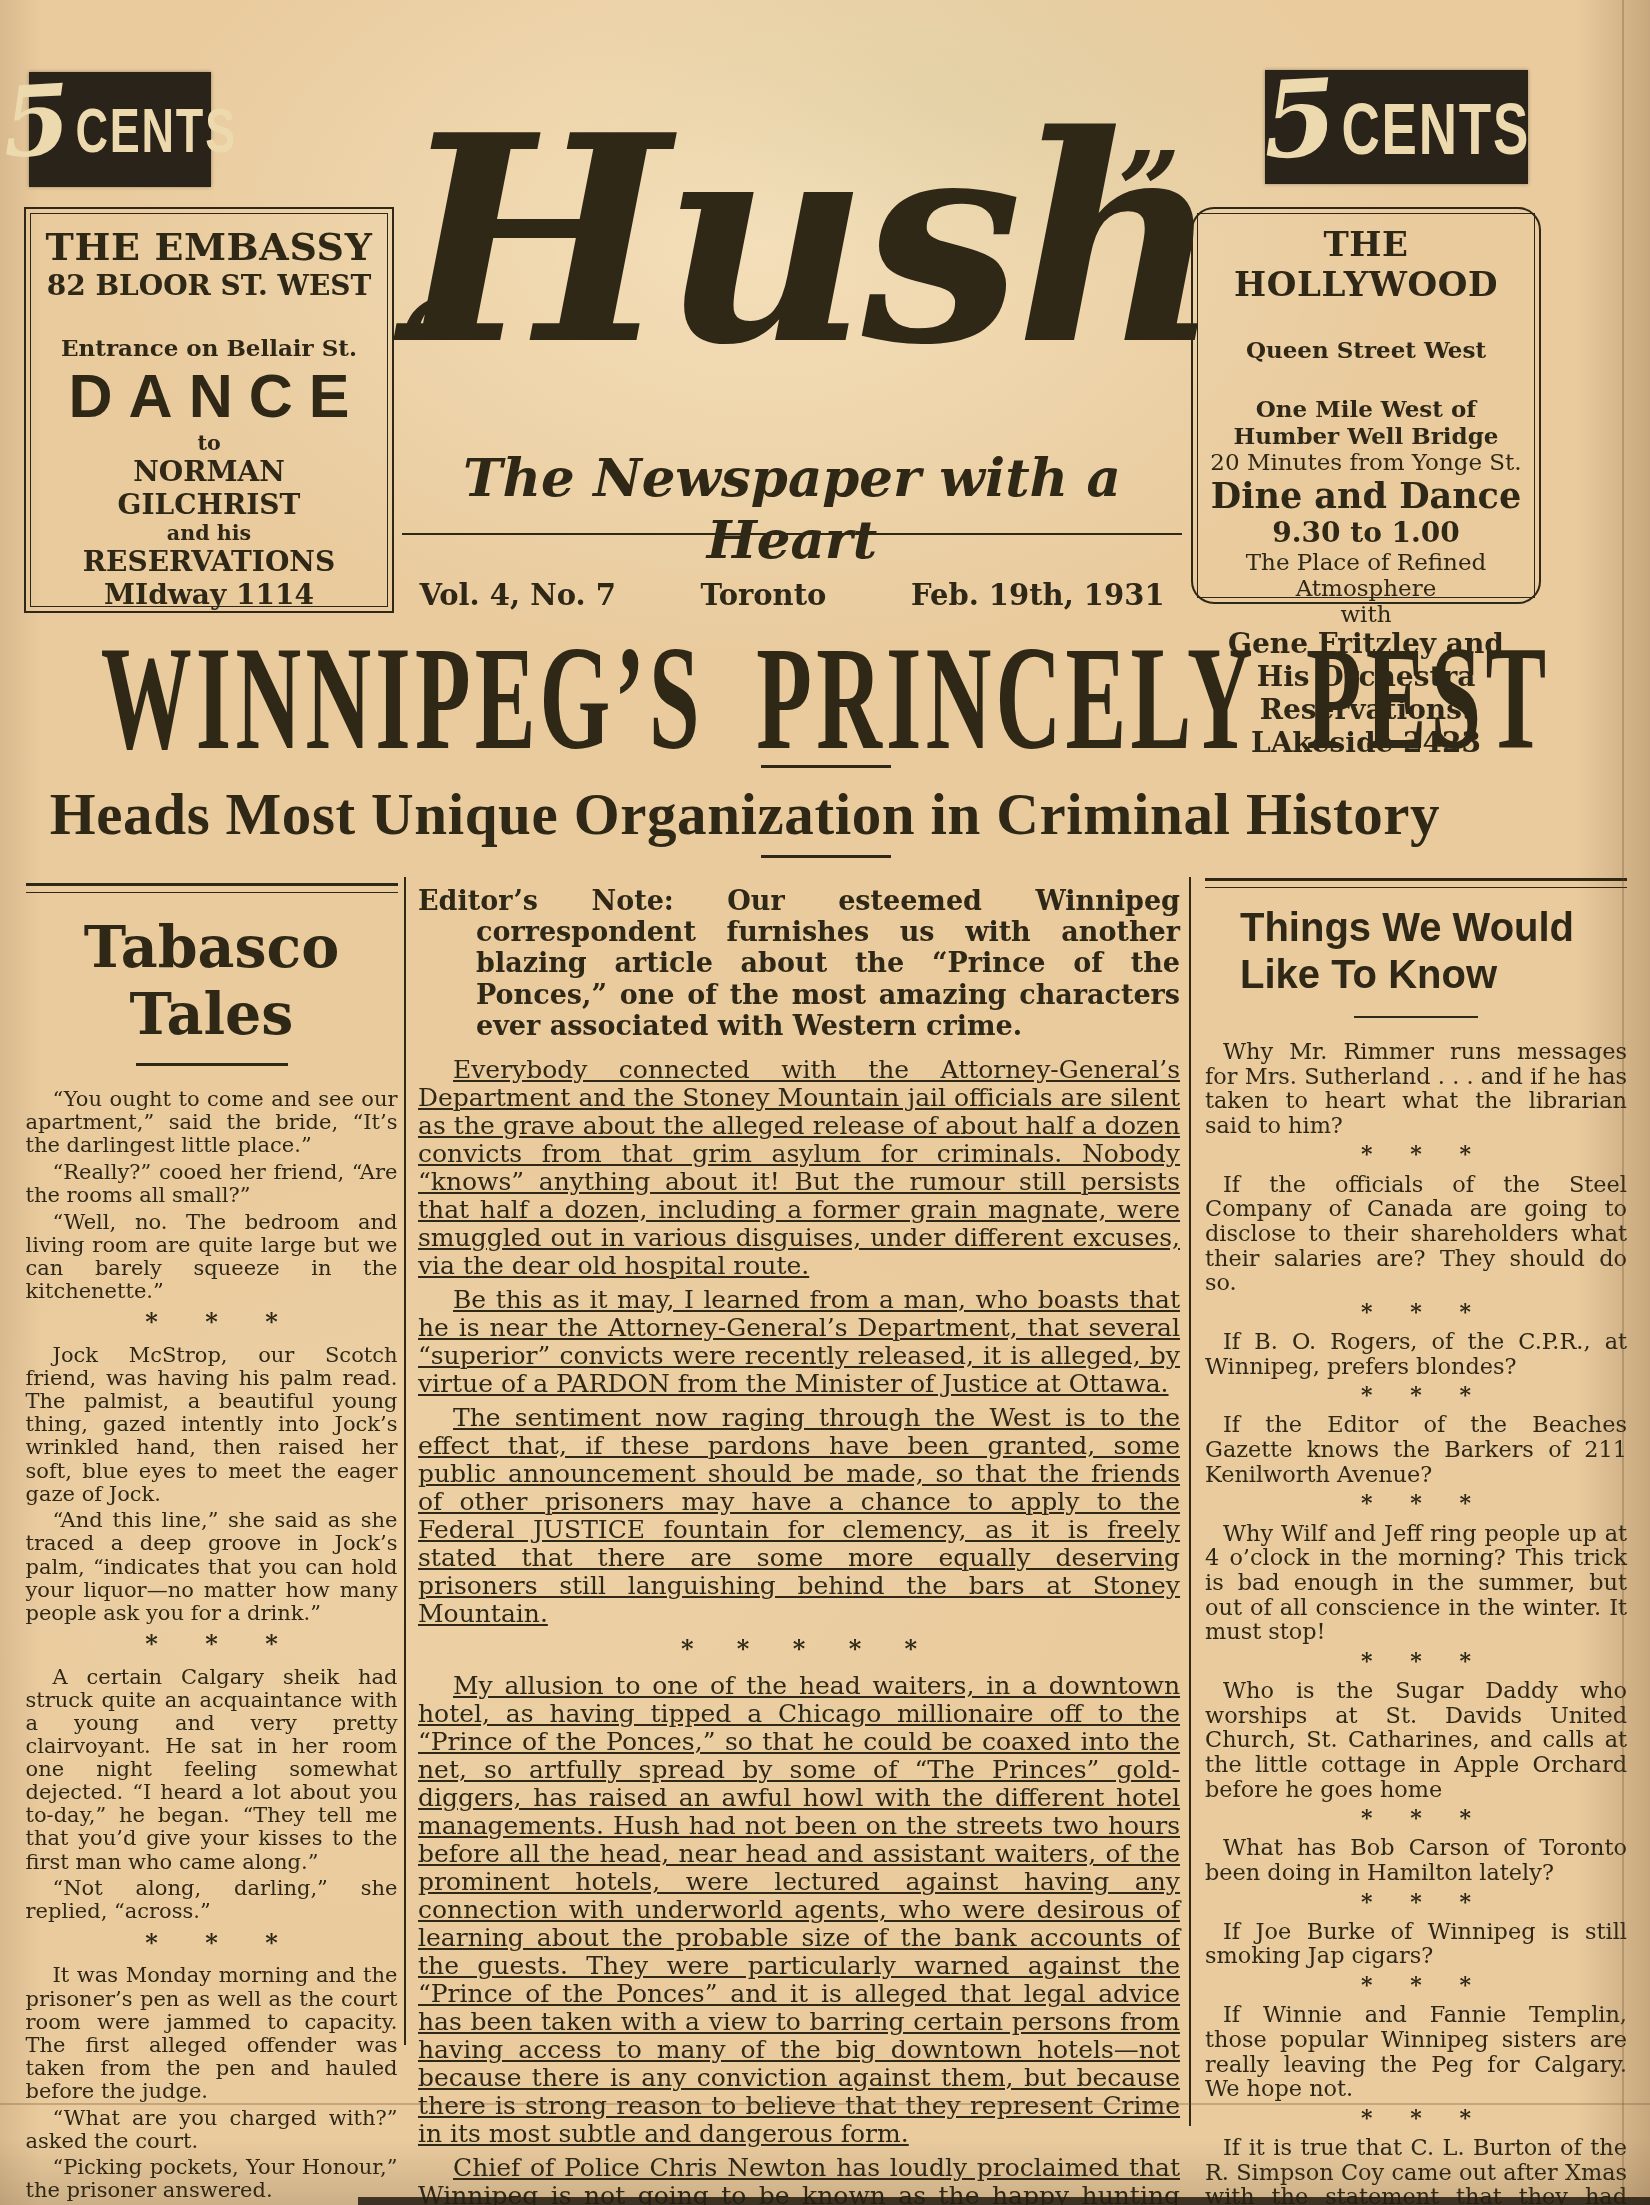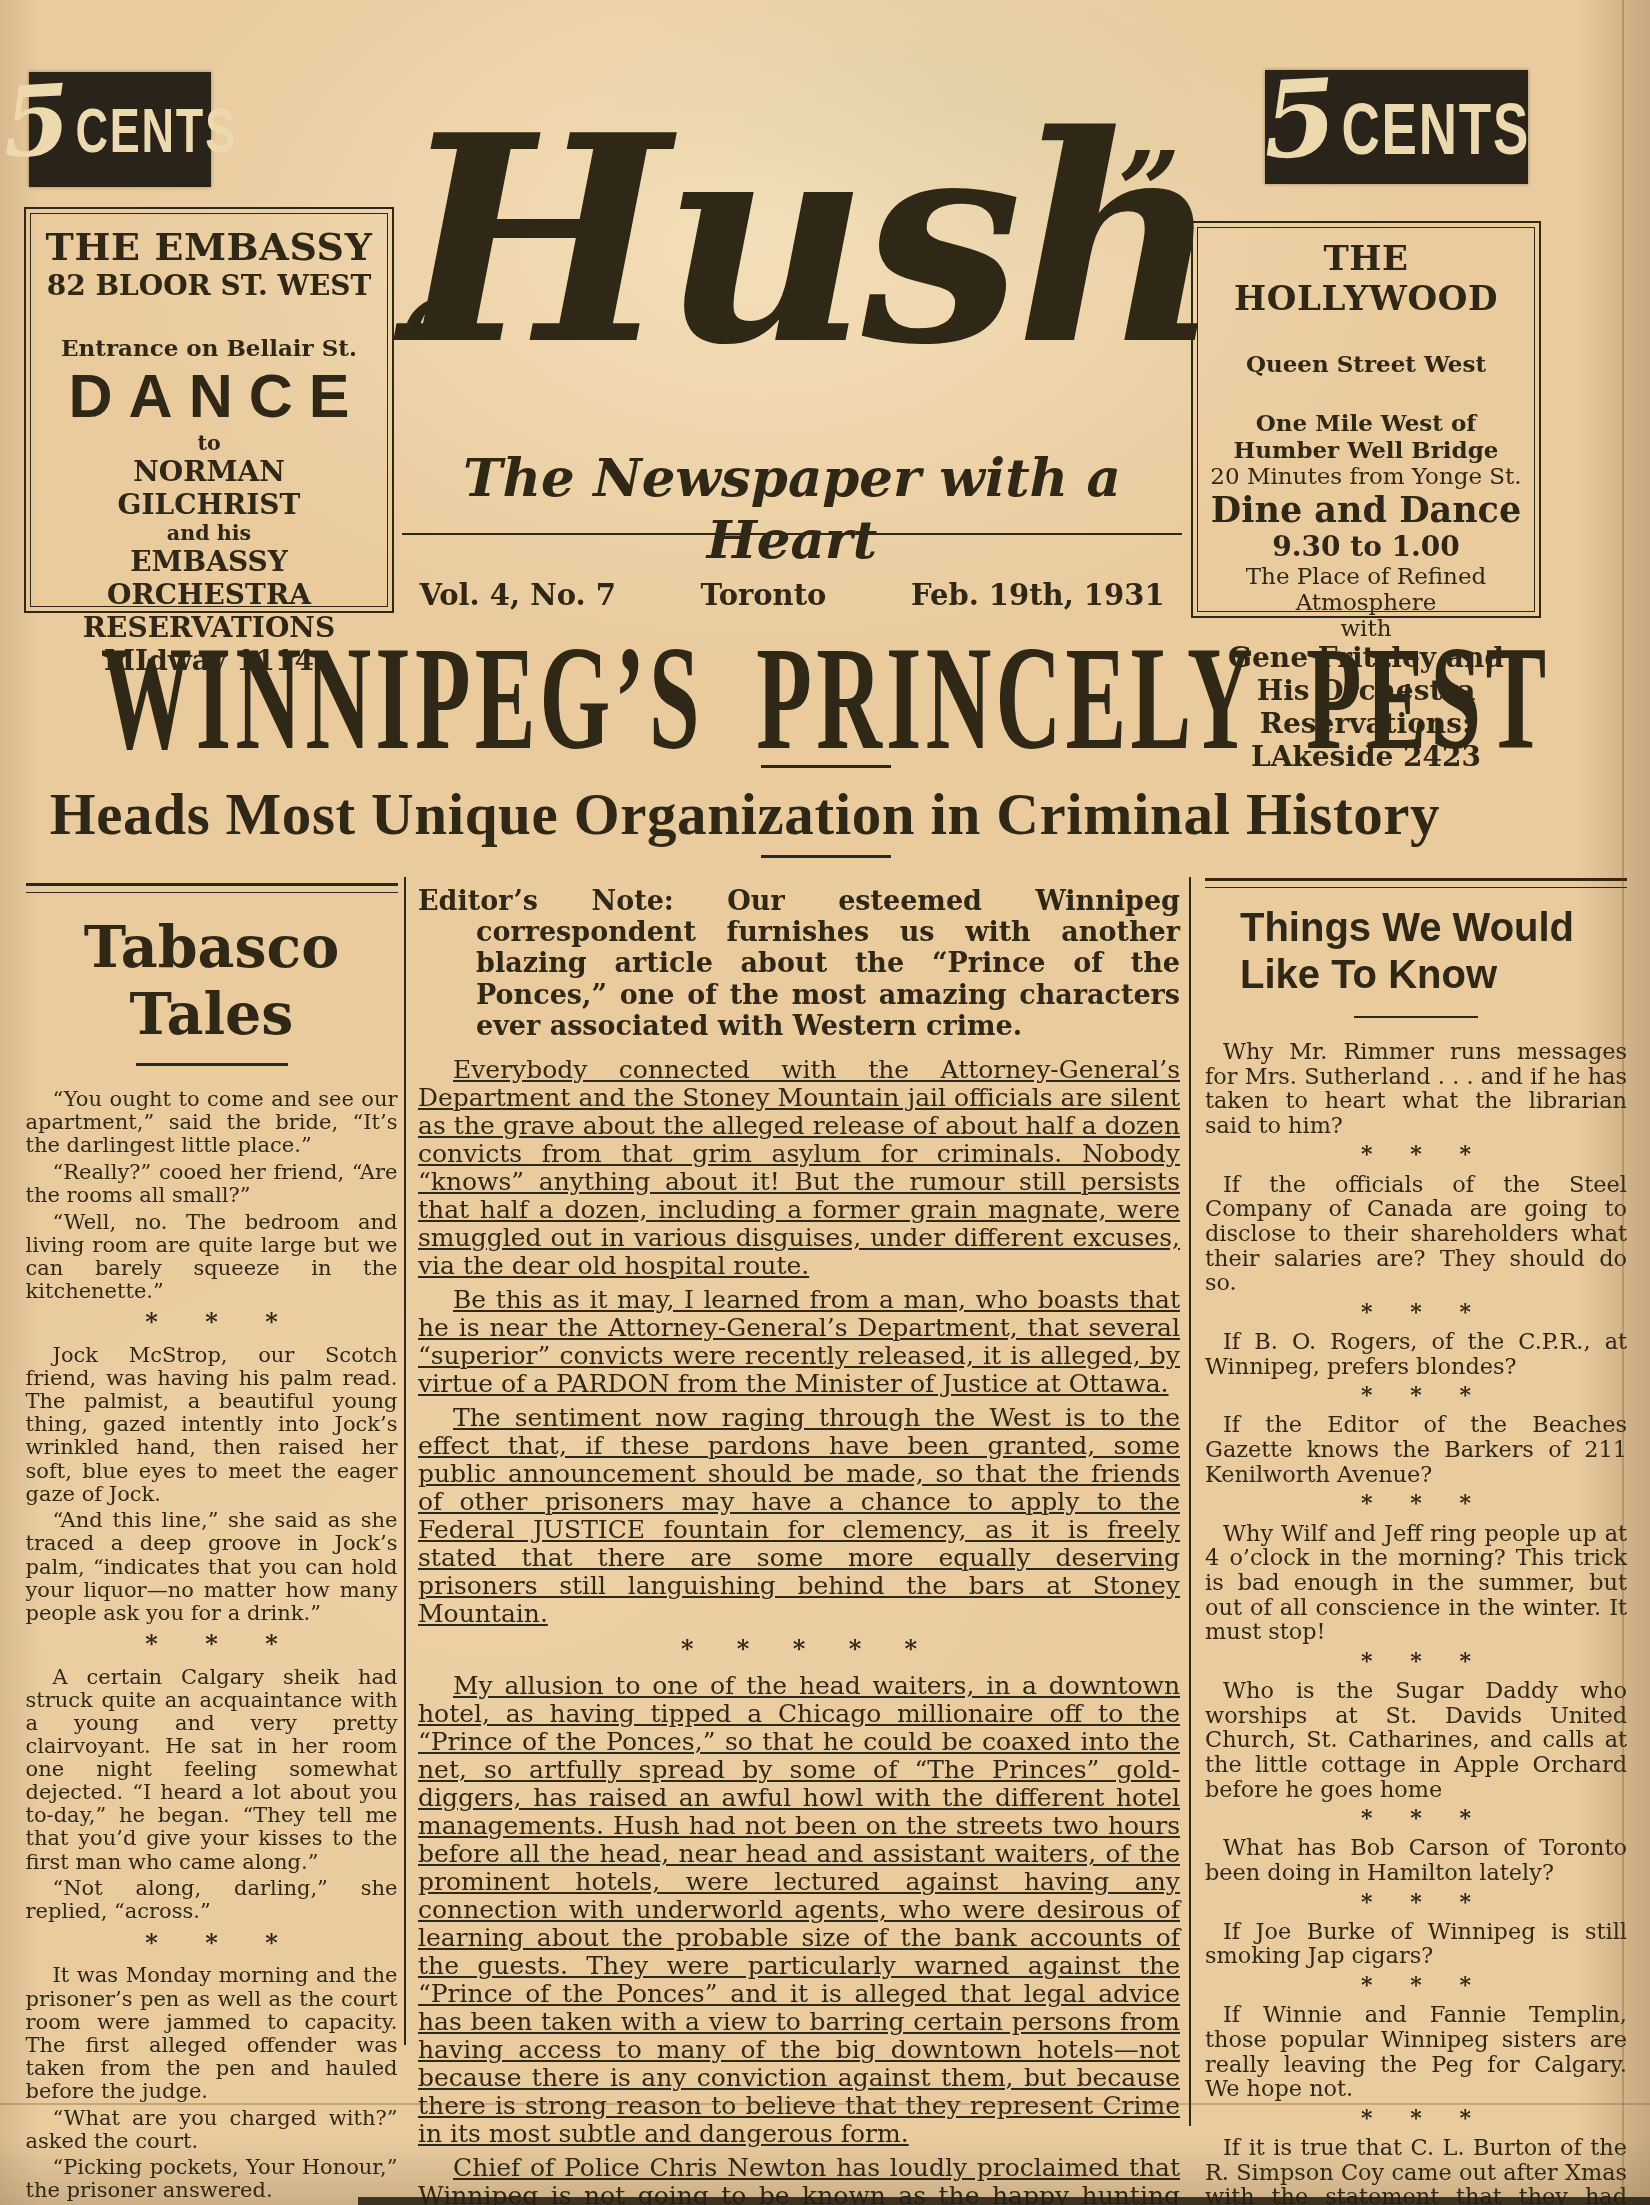--- a/index.html
+++ b/index.html
@@ -30,21 +30,21 @@
   .badge-left .cents{font-size:45px;}
   
   .adbox{position:absolute;border:2.4px solid #2f2817;}
   .adbox .inner{
     position:absolute;left:4.2px;top:4.2px;right:4.2px;bottom:4.2px;
     border:1.2px solid #2f2817;
     display:flex;flex-direction:column;align-items:center;justify-content:space-evenly;
     text-align:center;padding:9.7px 8.5px;
   }
   .embassy{left:24px;top:207px;width:366px;height:402px;}
-  .hollywood{left:1191px;top:221px;width:346px;height:393px;}
+  .hollywood{left:1191px;top:207px;width:346px;height:393px;border-radius:23px;}
   .ad-title{font:700 38px "DejaVu Serif", serif;letter-spacing:0.6px;}
   .hollywood .ad-title{font-size:34px;}
   .ad-line-lg{font:700 28px "DejaVu Serif", serif;}
   .ad-line-md{font:700 23px "DejaVu Serif", serif;margin-top:32px;}
   .ad-line-sm{font:400 23px "DejaVu Serif", serif;}
   .ad-dance{font:700 61px "Liberation Sans", sans-serif;letter-spacing:16px;text-indent:16px;}
   .ad-dine{font:700 35px "DejaVu Serif", serif;}
   .ad-small{font:700 20.6px "DejaVu Serif", serif;}
   
   .masthead{position:absolute;left:400px;top:85px;width:784px;height:528px;}
@@ -109,21 +109,20 @@
 
   <div class="adbox embassy">
     <div class="inner">
       <div class="ad-title">THE EMBASSY</div>
       <div class="ad-line-lg">82 BLOOR ST. WEST</div>
       <div class="ad-line-md">Entrance on Bellair St.</div>
       <div class="ad-dance">DANCE</div>
       <div class="ad-small">to</div>
       <div class="ad-line-lg">NORMAN GILCHRIST</div>
       <div class="ad-small">and his</div>
-      <div class="ad-line-lg">EMBASSY ORCHESTRA</div>
       <div class="ad-line-lg">RESERVATIONS</div>
       <div class="ad-line-lg">MIdway 1114</div>
     </div>
   </div>
 
   <div class="adbox hollywood">
     <div class="inner">
       <div class="ad-title">THE HOLLYWOOD</div>
       <div class="ad-line-md">Queen Street West</div>
       <div class="ad-line-md">One Mile West of Humber Well Bridge</div>

